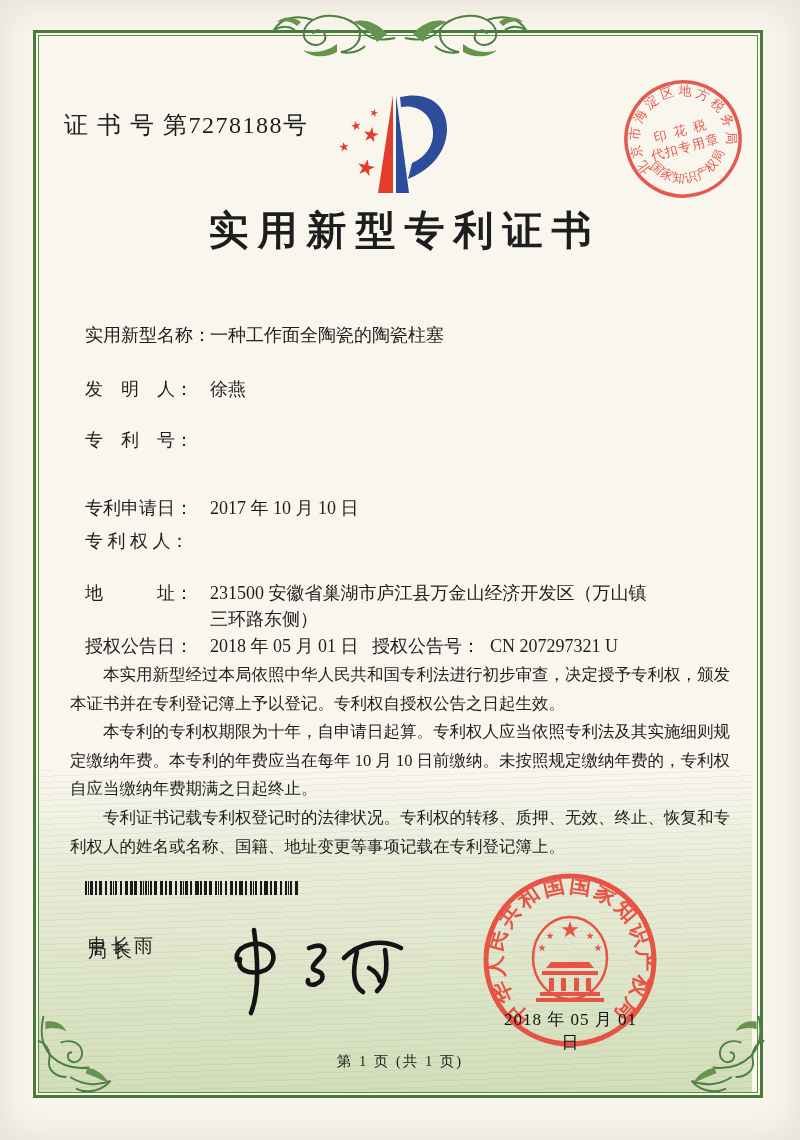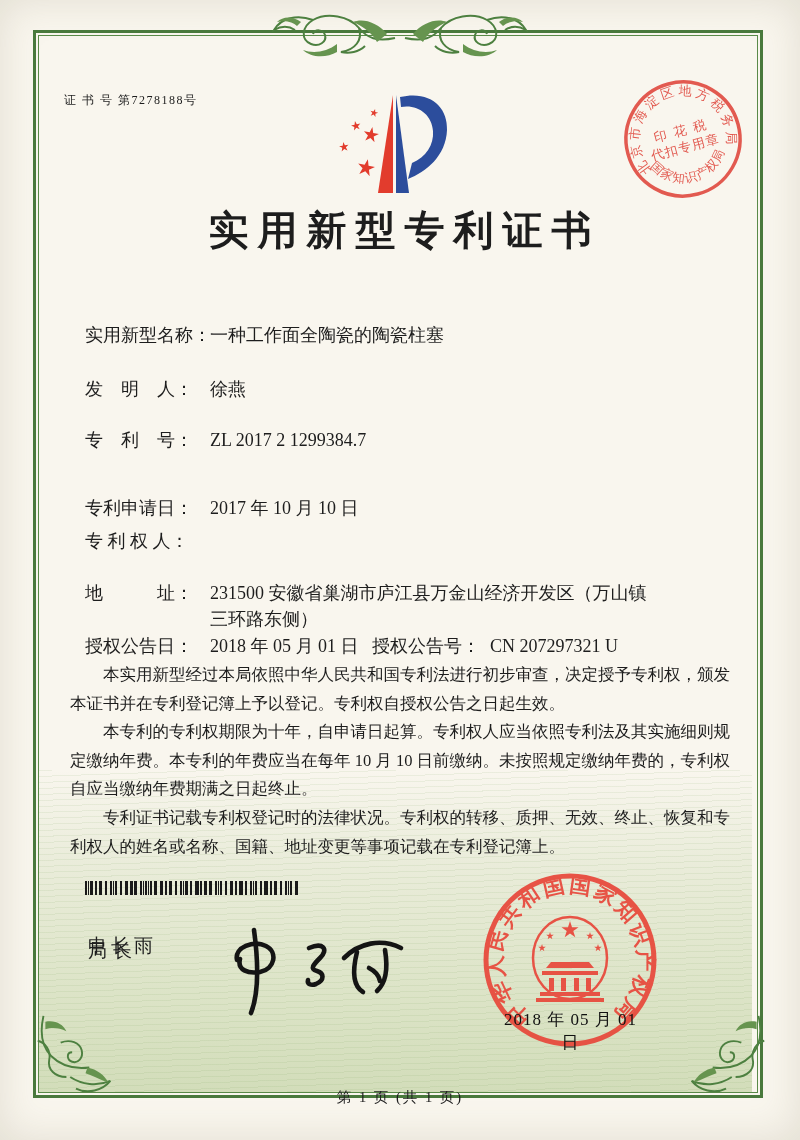--- a/index.html
+++ b/index.html
@@ -11,21 +11,21 @@
   }
   
   .frame{position:absolute; left:33px; top:30px; width:724px; height:1062px;
     border:3px solid #49793c;}
   .frame::after{content:""; position:absolute; inset:2px; border:1px solid #5a8a48;}
   
   .tint{position:absolute; left:38px; top:770px; width:714px; height:322px;
     background:
       repeating-linear-gradient(178deg, rgba(110,155,80,.10) 0 1px, rgba(0,0,0,0) 1px 6px),
       linear-gradient(180deg, rgba(173,196,138,0) 0%, rgba(175,198,140,.20) 28%, rgba(180,202,144,.42) 70%, rgba(172,196,134,.50) 100%);}
-  .certno{position:absolute; left:64px; top:92px; font-size:12px; letter-spacing:1.5px;}
+  .certno{position:absolute; left:64px; top:109px; font-size:24px; letter-spacing:1.5px;}
   .logo{position:absolute; left:322px; top:90px;}
   .title{position:absolute; left:0; top:203px; width:100%; text-align:center;
     font-size:40px; font-weight:700; letter-spacing:9px; text-indent:9px;}
   .frow{position:absolute; left:85px; width:660px; font-size:18px; line-height:26px;}
   .fvalue{position:absolute; left:125px; top:0; white-space:nowrap;}
   .fvalue .l2{display:block; white-space:nowrap;}
   .grant-right{position:absolute; left:287px; top:0;}
   .grant-right .gv{margin-left:10px;}
   .bodytext{position:absolute; left:70px; top:661px; width:660px;
     font-size:16.5px; line-height:28.6px; text-align:justify;}
@@ -37,21 +37,21 @@
       repeating-linear-gradient(90deg,#191919 0 1px,rgba(0,0,0,0) 1px 7px);}
   .director-title{position:absolute; left:88px; top:938px; font-size:19px; letter-spacing:6px;
     font-family:"Liberation Sans","DejaVu Sans",sans-serif;}
   .director-name{position:absolute; left:88px; top:933px; font-size:19px; letter-spacing:4px;
     font-family:"Liberation Sans","DejaVu Sans",sans-serif;text-align:right;}
   .signature{position:absolute; left:213px; top:920px;}
   .office-seal{position:absolute; left:482px; top:872px;}
   .seal-date{position:absolute; left:493px; top:1008px; width:155px; text-align:center;
     font-size:17px; letter-spacing:1px; color:#111;}
   .tax-seal{position:absolute; left:622px; top:78px; transform:rotate(-15deg);}
-  .footer{position:absolute; left:0; top:1088px; width:100%; text-align:center; font-size:14.5px; letter-spacing:2px;}
+  .footer{position:absolute; left:0; top:1052px; width:100%; text-align:center; font-size:14.5px; letter-spacing:2px;}
   .orn{position:absolute;}
   svg text{font-family:"Liberation Serif","DejaVu Serif",serif;}
 </style>
 </head>
 <body>
 
 <div class="page">
 
   <svg width="0" height="0" style="position:absolute" aria-hidden="true">
     <defs>
@@ -122,21 +122,20 @@
   <div class="frow" style="top:322px">
     <span>实用新型名称：</span>
     <span class="fvalue">一种工作面全陶瓷的陶瓷柱塞</span>
   </div>
   <div class="frow" style="top:376px">
     <span>发　明　人：</span>
     <span class="fvalue">徐燕</span>
   </div>
   <div class="frow" style="top:427px">
     <span>专　利　号：</span>
-    <span class="fvalue">ZL 2017 2 1299384.7</span>
   </div>
   <div class="frow" style="top:495px">
     <span>专利申请日：</span>
     <span class="fvalue">2017 年 10 月 10 日</span>
   </div>
   <div class="frow" style="top:528px">
     <span>专 利 权 人：</span>
   </div>
   <div class="frow" style="top:580px">
     <span>地　　　址：</span>

